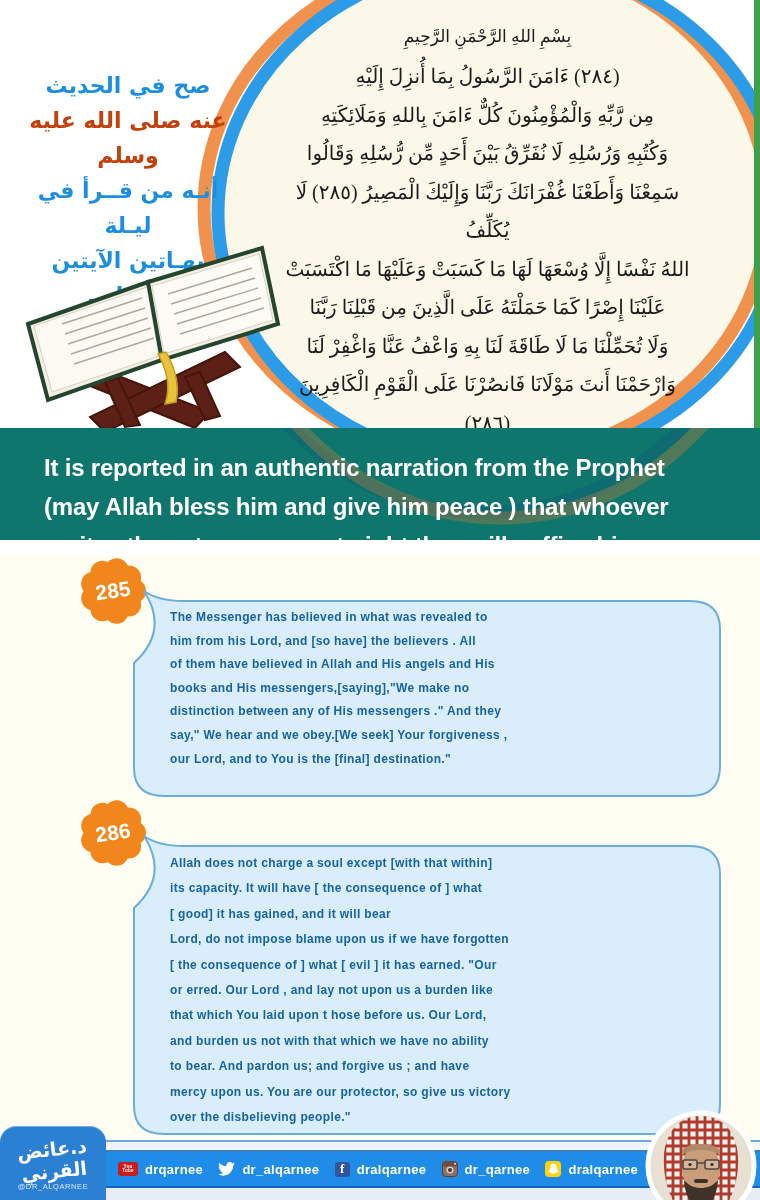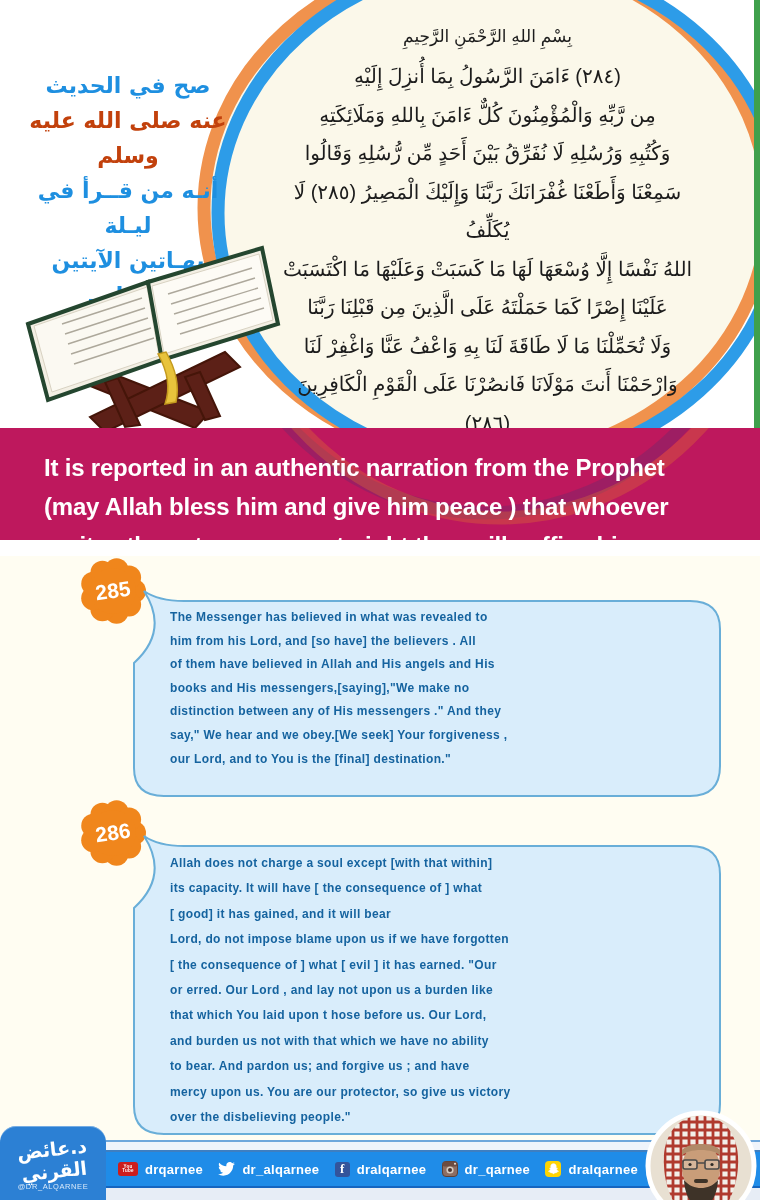--- a/index.html
+++ b/index.html
@@ -10,25 +10,25 @@
   .top{position:absolute;left:0;top:0;width:760px;height:428px;background:#ffffff;}
   .oval-svg{position:absolute;left:0;top:0;}
   .green-strip{position:absolute;right:0;top:0;width:6px;height:428px;background:#3fa04c;}
 
   .hadith{position:absolute;left:18px;top:68px;width:220px;text-align:center;direction:rtl;
           font-family:"DejaVu Sans",sans-serif;font-weight:bold;font-size:22px;line-height:35px;}
   .hadith .blue{color:#1e8fe0;}
   .hadith .orange{color:#c2410c;}
 
   .quran-text{position:absolute;left:275px;top:20px;width:425px;text-align:center;direction:rtl;
-              font-family:Liberation Sans, sans-serif;color:#1c1c1c;font-size:20px;line-height:38.5px;}
+              font-family:Liberation Serif, serif;color:#1c1c1c;font-size:20px;line-height:38.5px;}
   .quran-text .bismillah{font-size:17px;line-height:34px;margin-bottom:3px;}
 
   
-  .banner{position:absolute;left:0;top:428px;width:760px;height:112px;background:#be185d;overflow:hidden;}
+  .banner{position:absolute;left:0;top:428px;width:760px;height:112px;background:#0f766e;overflow:hidden;}
   .banner-arc{position:absolute;left:0;top:-428px;}
   .banner-text{position:relative;padding:20px 0 0 44px;color:#ffffff;font-weight:bold;
                font-size:24px;line-height:39px;letter-spacing:-0.2px;}
   .banner-text div{white-space:nowrap;}
 
   
   .mid{position:absolute;left:0;top:556px;width:760px;height:584px;background:#fffdf2;}
 
   .badge{position:absolute;width:66px;height:66px;}
   .badge .num{position:absolute;left:0;top:0;width:66px;height:66px;display:flex;align-items:center;

